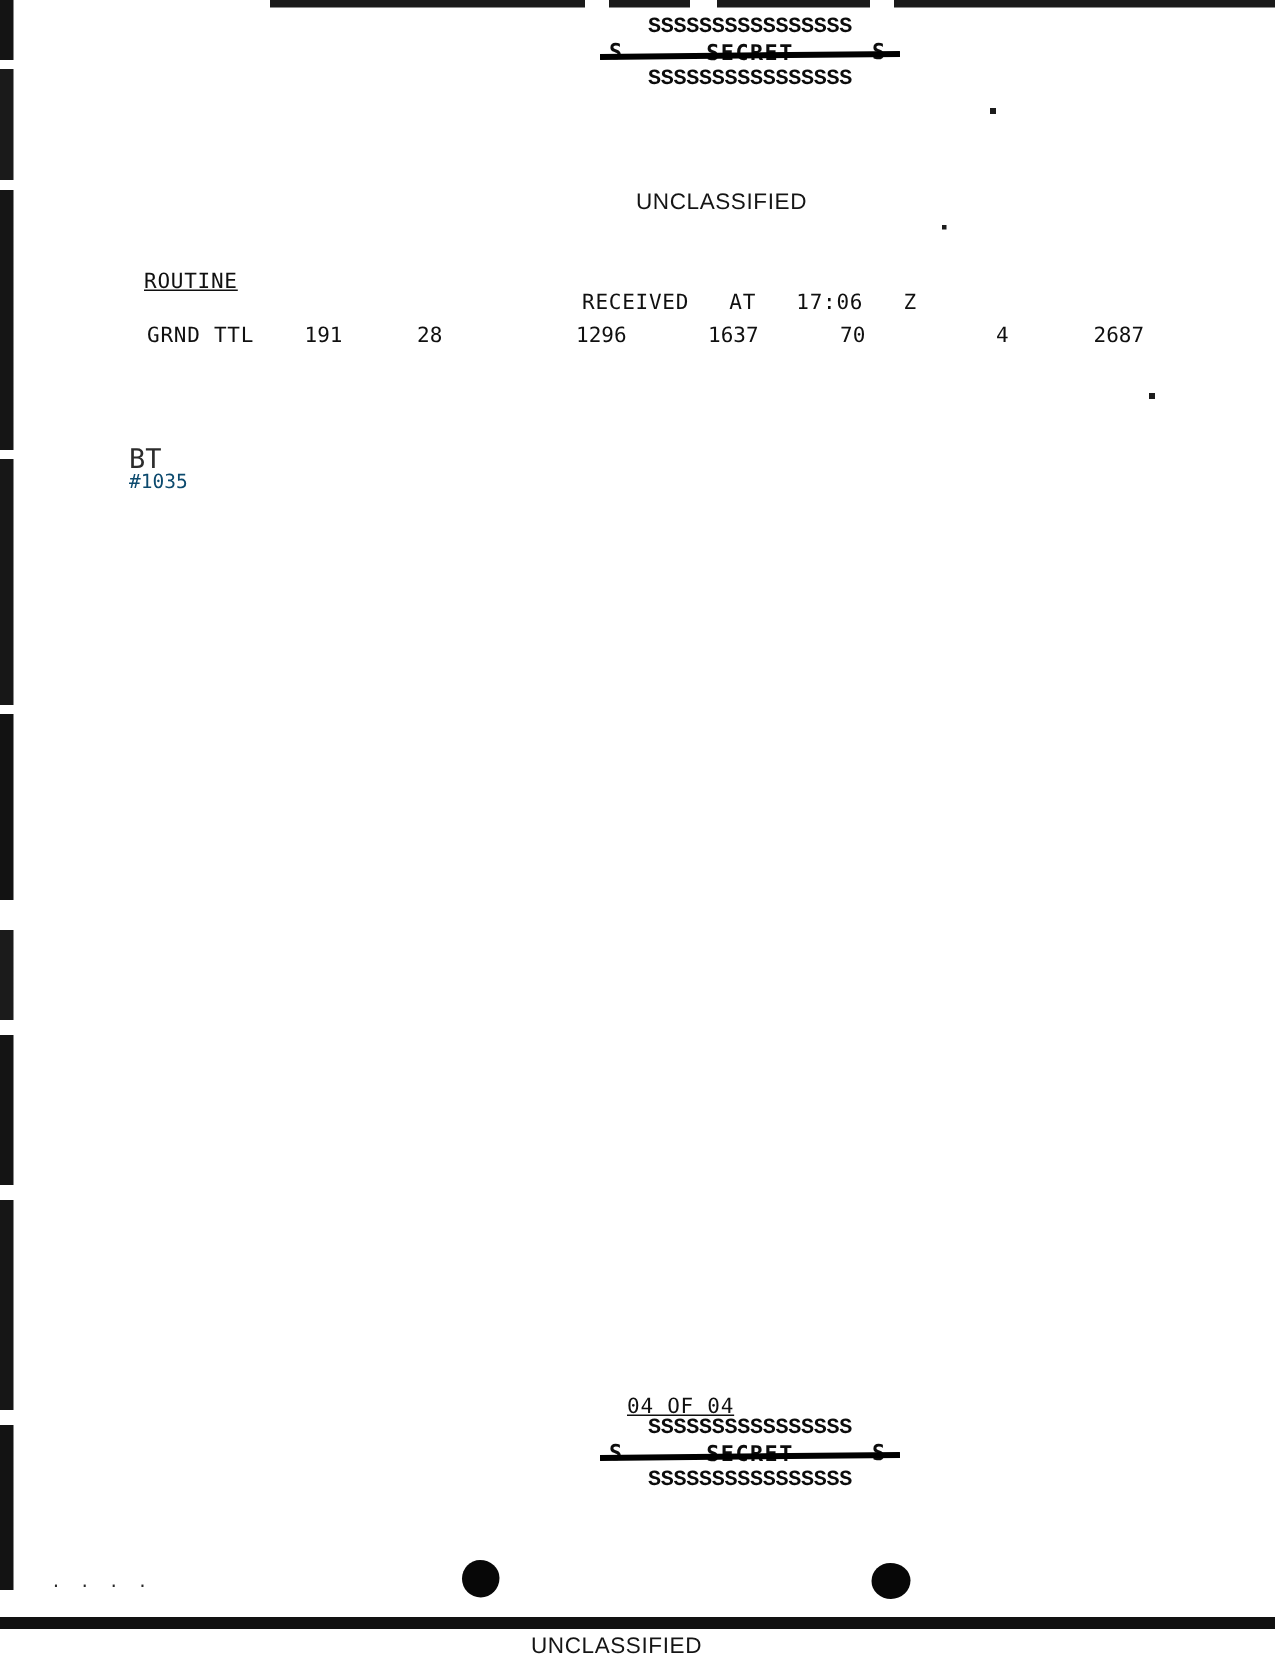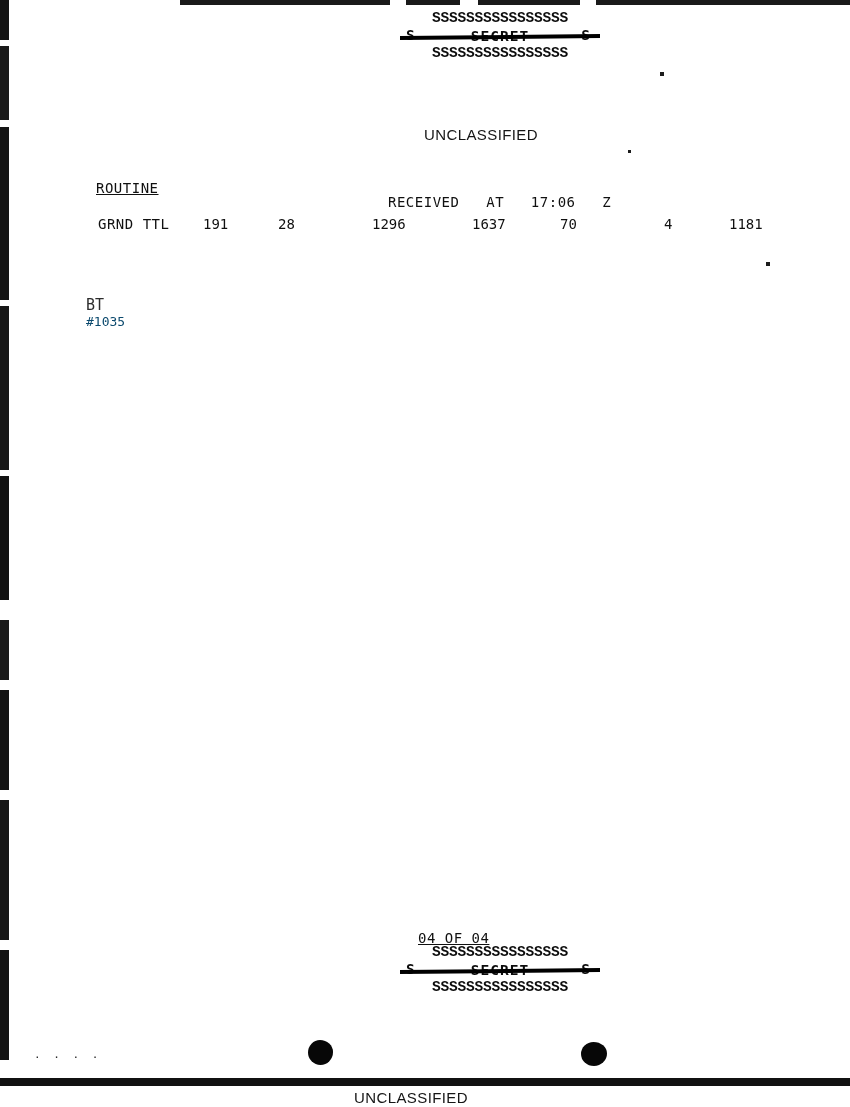--- a/index.html
+++ b/index.html
@@ -181,27 +181,27 @@
 
   <div class="mono" style="left:388px; top:146px; font-size:14px; letter-spacing:0.5px;margin-top:48px;">RECEIVED   AT   17:06   Z</div>
 
   <div class="mono" style="left:96px; top:180px; font-size:14px; letter-spacing:0.5px;text-decoration:underline;">ROUTINE</div>
 
 
   <div class="mono" style="left:98px; top:216px; font-size:14px; letter-spacing:0.5px;">GRND TTL</div>
 
   <div class="mono" style="left:203px; top:216px; font-size:14px;">191</div>
   <div class="mono" style="left:278px; top:216px; font-size:14px;">28</div>
-  <div class="mono" style="left:372px; top:216px; font-size:14px;">1296</div>
+  <div class="mono" style="left:384px; top:216px; font-size:14px;">1296</div>
   <div class="mono" style="left:472px; top:216px; font-size:14px;">1637</div>
   <div class="mono" style="left:560px; top:216px; font-size:14px;">70</div>
   <div class="mono" style="left:664px; top:216px; font-size:14px;">4</div>
-  <div class="mono" style="left:729px; top:216px; font-size:14px;">1181</div>
-
-  <div class="mono" style="left:86px; top:296px; font-size:15px; color:#2c2c2c;">BT</div>
+  <div class="mono" style="left:729px; top:216px; font-size:14px;">2687</div>
+
+  <div class="mono" style="left:86px; top:296px; font-size:18px; color:#2c2c2c;">BT</div>
   <div class="mono" style="left:86px; top:314px; font-size:13px; color:#0c4a6e;">#1035</div>
 
   <div class="mono" style="left:418px; top:930px; font-size:14px; letter-spacing:0.5px;text-decoration:underline;">04 OF 04</div>
 
   <div class="stamp-block" style="left:400px; top:944px; width:200px;">
     <div class="s-band">SSSSSSSSSSSSSSSS</div>
     <div class="stamp-mid">
       <span class="side side-l">S</span>
       <span class="word">SECRET</span>
       <span class="side side-r">S</span>

